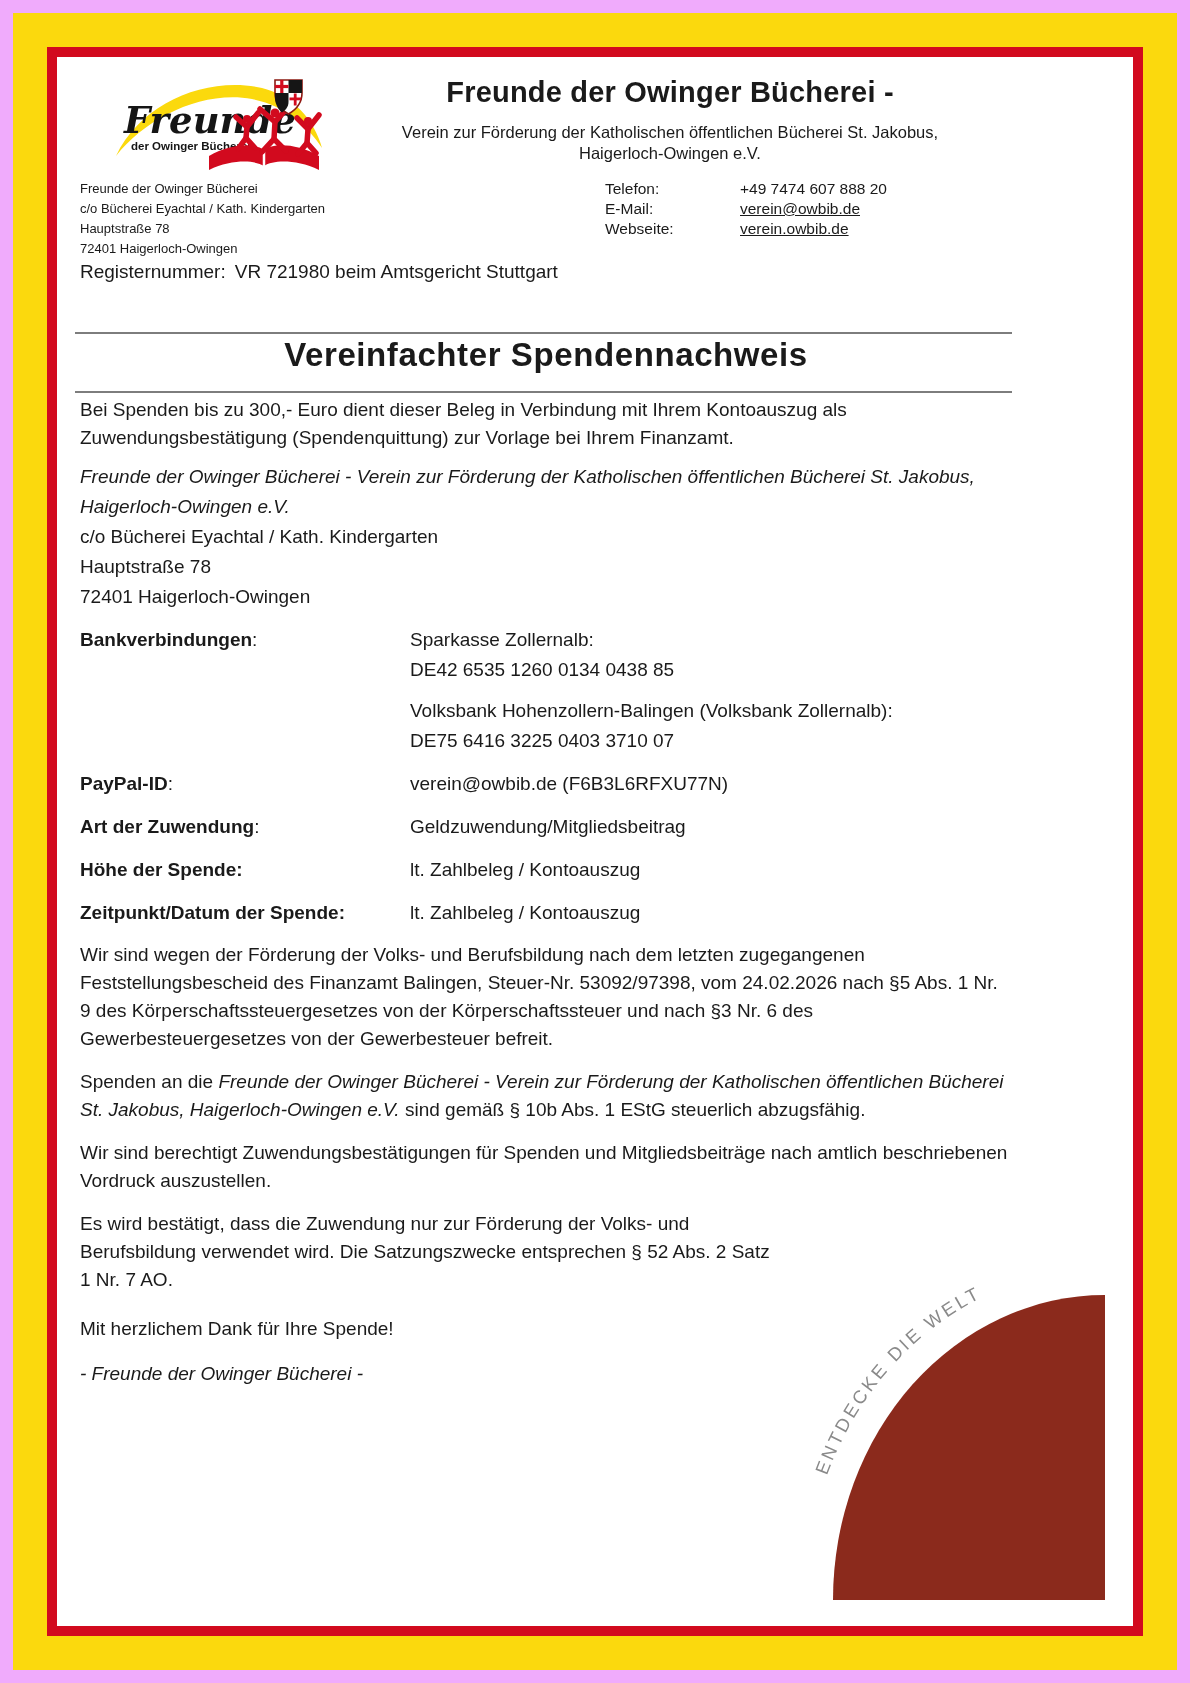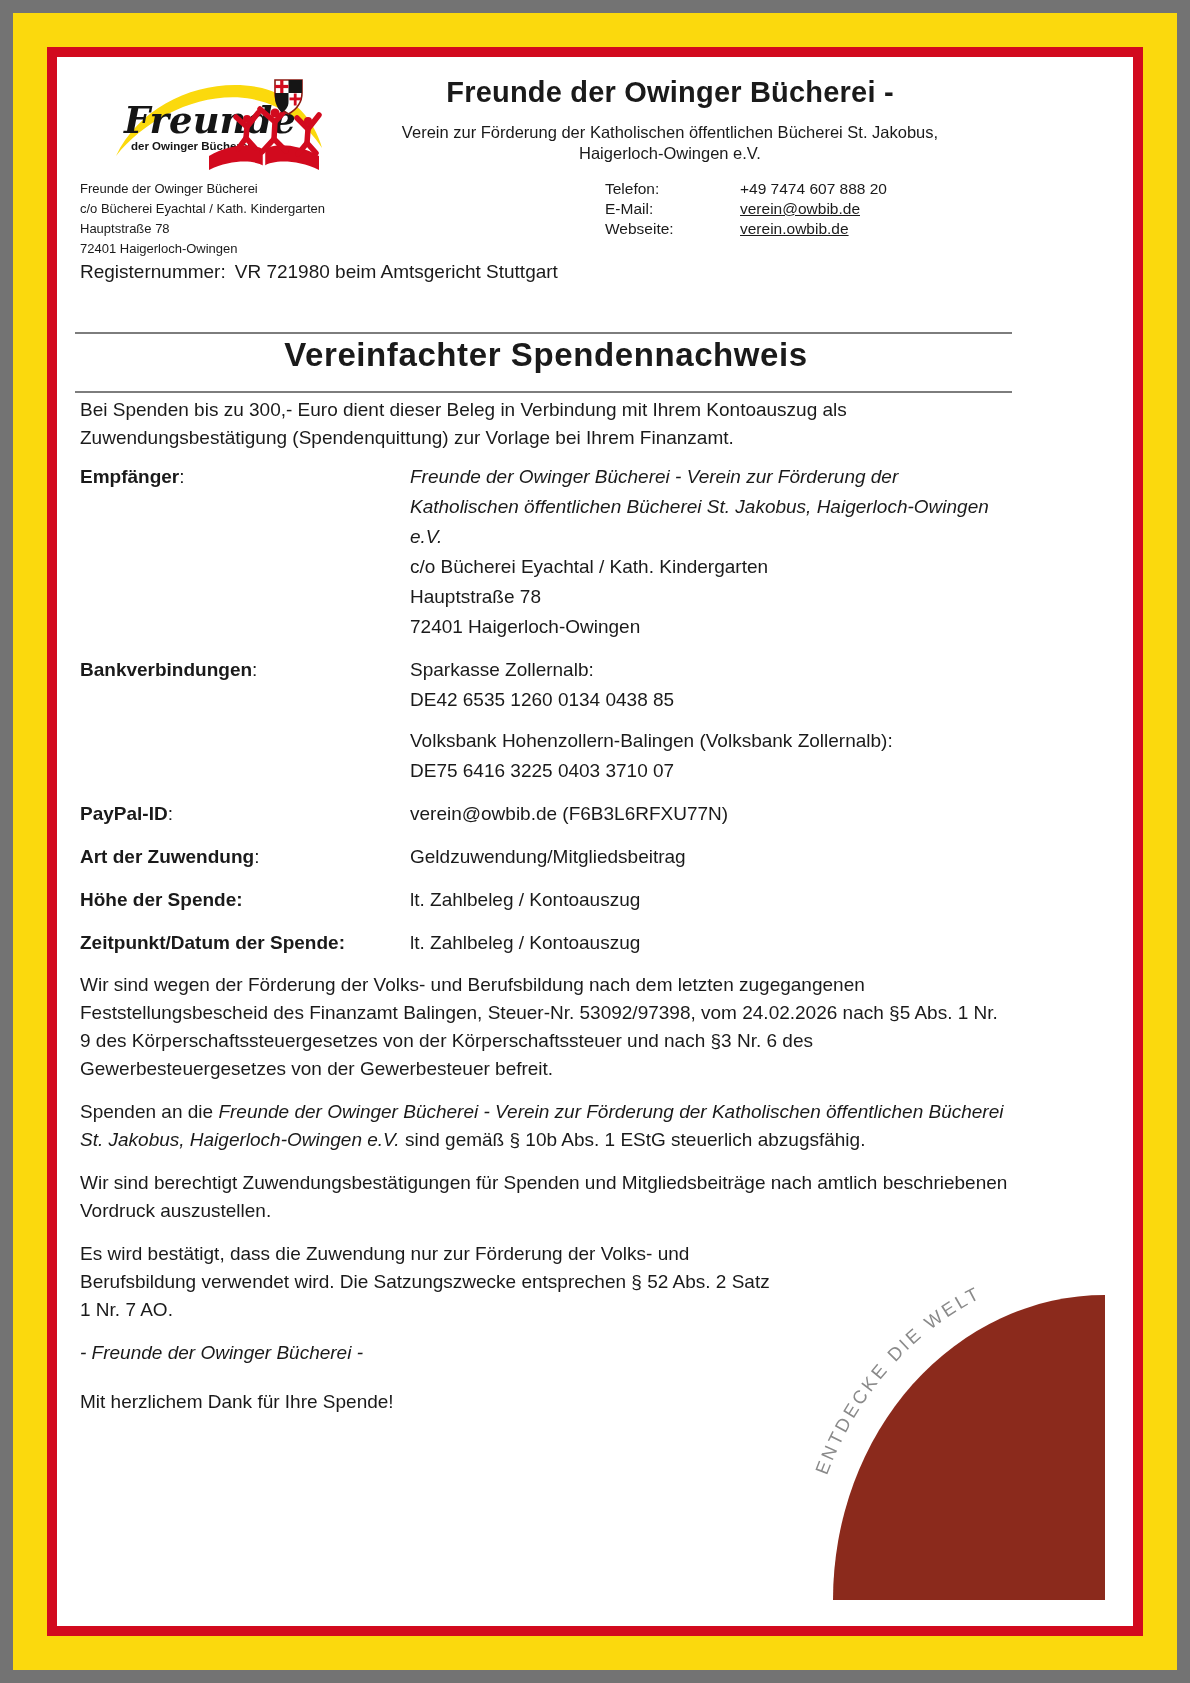--- a/index.html
+++ b/index.html
@@ -1,17 +1,17 @@
 <!DOCTYPE html>
 <html><head>
 <meta charset="utf-8">
 <style>
   html,body{margin:0;padding:0;}
   body{background:#ffffff;font-family:"Liberation Sans",sans-serif;color:#1a1a1a;}
-  .page{position:relative;width:1190px;height:1683px;background:#737373;overflow:hidden;}
+  .page{position:relative;width:1190px;height:1683px;background:#f0abfc;overflow:hidden;}
   .yellow-frame{position:absolute;inset:13px;background:#FBD90D;}
   .white-area{position:absolute;inset:47px;background:#ffffff;border:10px solid #D20A1E;}
 
   
   .logo-svg{position:absolute;left:112px;top:76px;}
   .head-title{position:absolute;left:330px;top:76px;width:680px;text-align:center;
               font-size:29px;font-weight:bold;letter-spacing:.2px;}
   .head-sub{position:absolute;left:318px;top:122px;width:704px;text-align:center;
             font-size:16.5px;line-height:21px;}
   .sender{position:absolute;left:80px;top:179px;font-size:13px;line-height:20px;}
@@ -119,21 +119,20 @@
   </div>
 
   <div class="rule rule1"></div>
   <div class="doc-title">Vereinfachter Spendennachweis</div>
   <div class="rule rule2"></div>
 
   <div class="body-col">
     <p class="para intro">Bei Spenden bis zu 300,- Euro dient dieser Beleg in Verbindung mit Ihrem Kontoauszug als Zuwendungsbestätigung (Spendenquittung) zur Vorlage bei Ihrem Finanzamt.</p>
     <div>
         <div class="d-row">
-          <div class="d-label"><b>Empfänger</b><span>:</span></div>
           <div class="d-value">
             <div class="d-block">
               <div class="d-line it">Freunde der Owinger Bücherei - Verein zur Förderung der Katholischen öffentlichen Bücherei St. Jakobus, Haigerloch-Owingen e.V.</div>
               <div class="d-line">c/o Bücherei Eyachtal / Kath. Kindergarten</div>
               <div class="d-line">Hauptstraße 78</div>
               <div class="d-line">72401 Haigerloch-Owingen</div>
             </div>
           </div>
         </div>
         <div class="d-row">
@@ -181,22 +180,22 @@
             </div>
           </div>
         </div>
       </div>
     <div>
         <p class="para"><span>Wir sind wegen der Förderung der Volks- und Berufsbildung nach dem letzten zugegangenen Feststellungsbescheid des Finanzamt Balingen, Steuer-Nr. 53092/97398, vom 24.02.2026 nach §5 Abs. 1 Nr. 9 des Körperschaftssteuergesetzes von der Körperschaftssteuer und nach §3 Nr. 6 des Gewerbesteuergesetzes von der Gewerbesteuer befreit.</span></p>
         <p class="para"><span>Spenden an die </span><span class="it">Freunde der Owinger Bücherei - Verein zur Förderung der Katholischen öffentlichen Bücherei St. Jakobus, Haigerloch-Owingen e.V.</span><span> sind gemäß § 10b Abs. 1 EStG steuerlich abzugsfähig.</span></p>
         <p class="para"><span>Wir sind berechtigt Zuwendungsbestätigungen für Spenden und Mitgliedsbeiträge nach amtlich beschriebenen Vordruck auszustellen.</span></p>
         <p class="para narrow"><span>Es wird bestätigt, dass die Zuwendung nur zur Förderung der Volks- und Berufsbildung verwendet wird. Die Satzungszwecke entsprechen § 52 Abs. 2 Satz 1 Nr. 7 AO.</span></p>
       </div>
+    <p class="para thanks">Mit herzlichem Dank für Ihre Spende!</p>
     <p class="para sig">- Freunde der Owinger Bücherei -</p>
-    <p class="para thanks">Mit herzlichem Dank für Ihre Spende!</p>
   </div>
 
   <svg class="corner-svg" width="417" height="414" viewBox="0 0 417 414">
     <path id="arcTextPath" d="M87,387 A300,332 0 0 1 387,55" fill="none"></path>
     <path d="M387,387 L387,82 A272,305 0 0 0 115,387 Z" fill="#8B2A1C"></path>
     <text font-size="18.5" letter-spacing="3" fill="#8a8a8a" font-family="Liberation Sans, sans-serif">
       <textPath href="#arcTextPath" startOffset="50%" text-anchor="middle">ENTDECKE DIE WELT</textPath>
     </text>
   </svg>
 </div>

